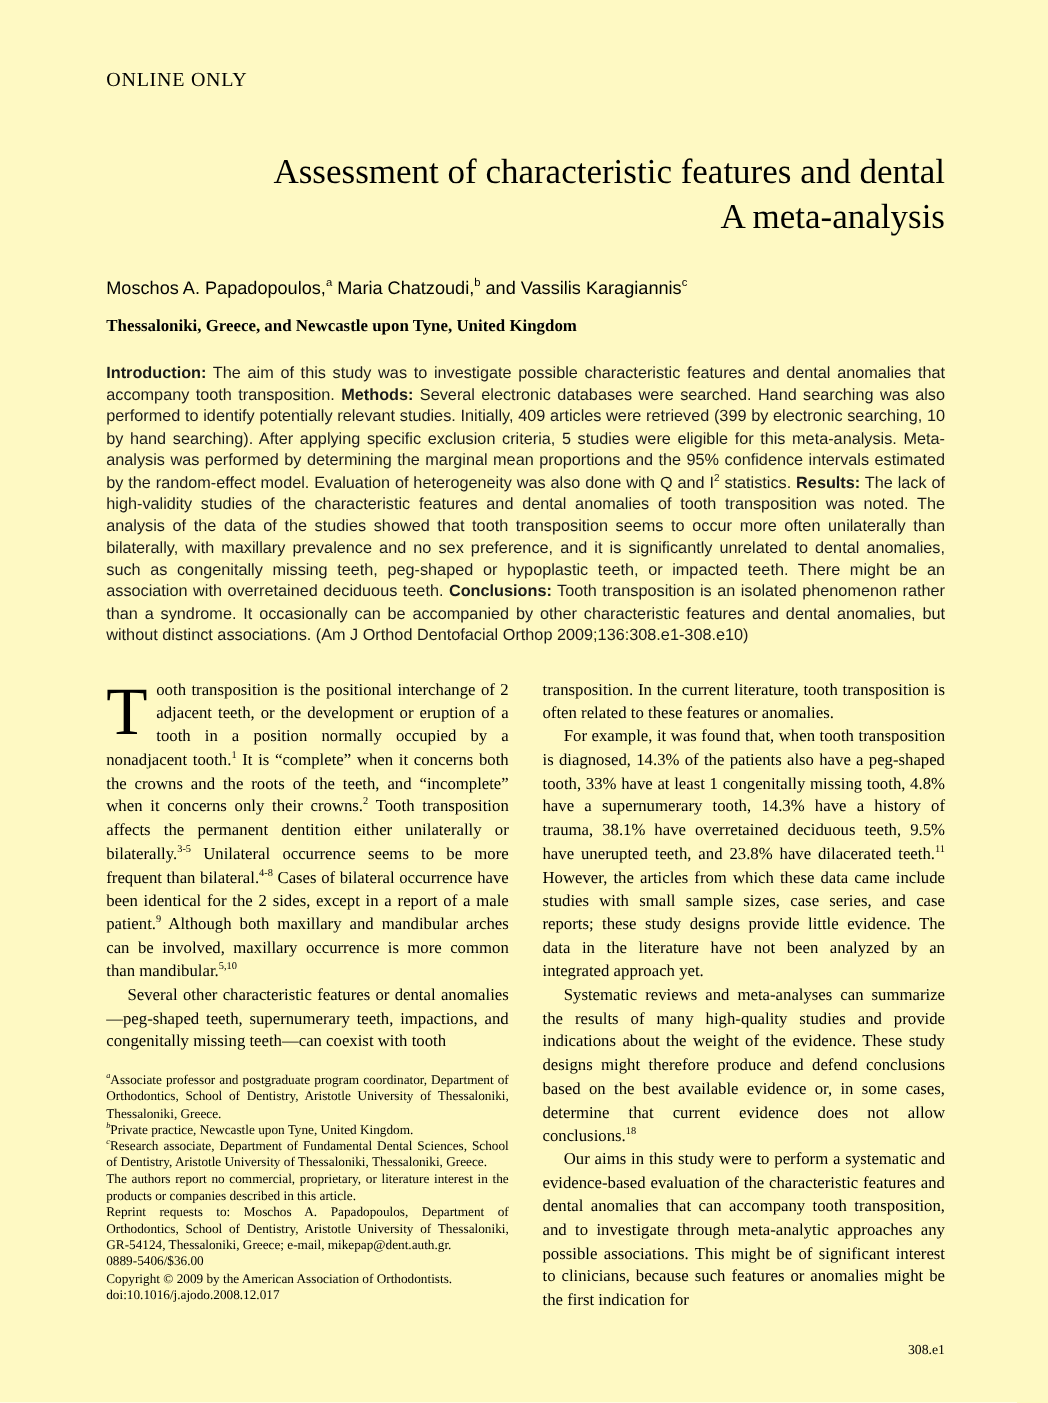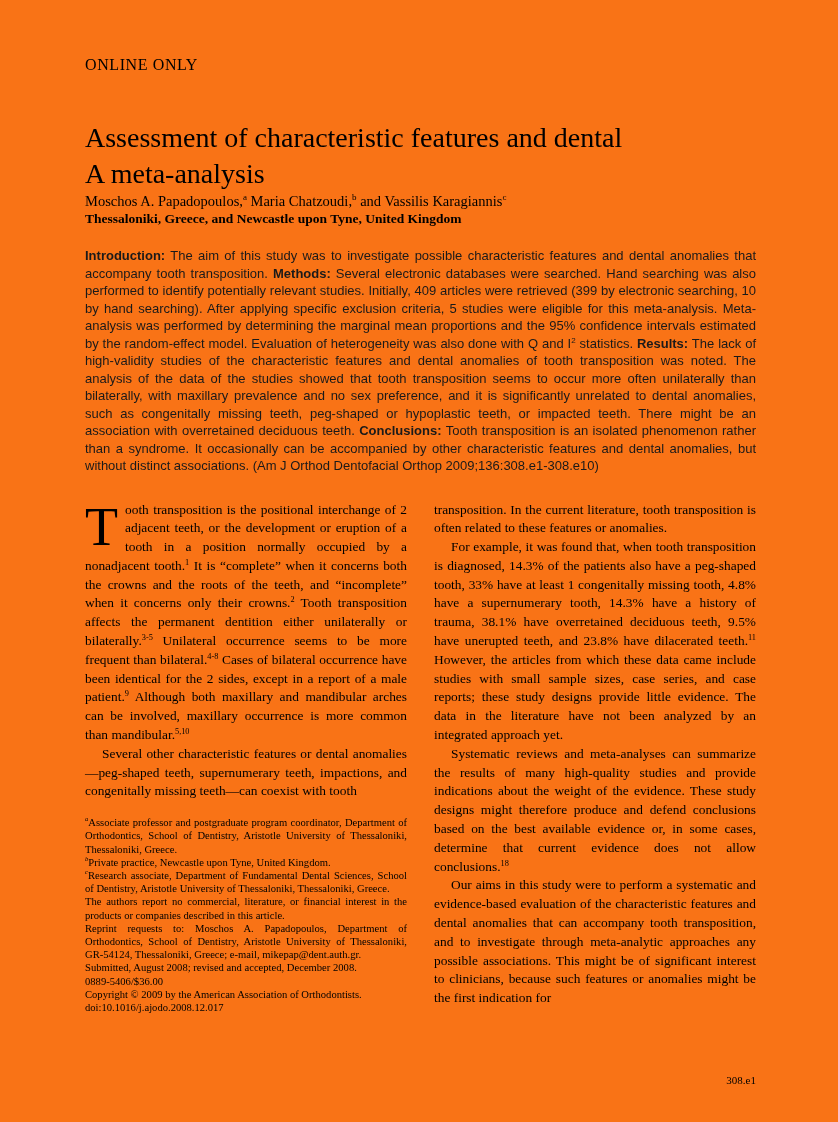--- a/index.html
+++ b/index.html
@@ -1,44 +1,46 @@
 <!DOCTYPE html>
 <html lang="en"><head>
 <meta charset="utf-8">
 <style>
   * { margin:0; padding:0; box-sizing:border-box; }
   html, body { background:#ffffff; }
   .page {
     position:relative;
     width:838px; height:1122px;
     margin:0 auto;
-    background:#f97316;
+    background:#fef9c3;
     color:#000;
     font-family:"Liberation Serif", serif;
     padding:56px 82px 0 85px;
     overflow:hidden;
     hyphens:auto;
   }
   .online-only {
     font-size:16px;
     letter-spacing:0.6px;
   }
   .title {
     margin-top:46px;
     font-size:28px;
     line-height:36px;
     font-weight:normal;
+    text-align:right;
   }
   .authors {
-    font-family:Liberation Serif, serif;
+    margin-top:30px;
+    font-family:Liberation Sans, sans-serif;
     font-size:14.5px;
     line-height:18px;
   }
   .affiliation {
-    margin-top:0;
+    margin-top:12px;
     font-size:13.5px;
     font-weight:bold;
     line-height:17px;
   }
   .abstract {
     margin-top:20px;
     font-family:"Liberation Sans", sans-serif;
     font-size:13px;
     line-height:17.5px;
     text-align:justify;
@@ -104,23 +106,22 @@
   <div class="columns">
 
     <div class="col">
       <p><span class="dropcap">T</span><span>ooth transposition is the positional interchange of 2 adjacent teeth, or the development or eruption of a tooth in a position normally occupied by a nonadjacent tooth.<sup>1</sup> It is “complete” when it concerns both the crowns and the roots of the teeth, and “incomplete” when it concerns only their crowns.<sup>2</sup> Tooth transposition affects the permanent dentition either unilaterally or bilaterally.<sup>3-5</sup> Unilateral occurrence seems to be more frequent than bilateral.<sup>4-8</sup> Cases of bilateral occurrence have been identical for the 2 sides, except in a report of a male patient.<sup>9</sup> Although both maxillary and mandibular arches can be involved, maxillary occurrence is more common than mandibular.<sup>5,10</sup></span></p>
       <p class="indent">Several other characteristic features or dental anomalies—peg-shaped teeth, supernumerary teeth, impactions, and congenitally missing teeth—can coexist with tooth</p>
 
       <div class="footnotes">
         <p><sup>a</sup>Associate professor and postgraduate program coordinator, Department of Orthodontics, School of Dentistry, Aristotle University of Thessaloniki, Thessaloniki, Greece.</p>
         <p><sup>b</sup>Private practice, Newcastle upon Tyne, United Kingdom.</p>
         <p><sup>c</sup>Research associate, Department of Fundamental Dental Sciences, School of Dentistry, Aristotle University of Thessaloniki, Thessaloniki, Greece.</p>
-        <p>The authors report no commercial, literature, or financial interest in the products or companies described in this article.</p>
+        <p>The authors report no commercial, proprietary, or literature interest in the products or companies described in this article.</p>
         <p><span>Reprint requests to: Moschos A. Papadopoulos, Department of Orthodontics, School of Dentistry, Aristotle University of Thessaloniki, GR-54124, Thessaloniki, Greece; e-mail, </span><span class="email">mikepap@dent.auth.gr</span><span>.</span></p>
-        <p>Submitted, August 2008; revised and accepted, December 2008.</p>
         <p>0889-5406/$36.00</p>
         <p>Copyright © 2009 by the American Association of Orthodontists.</p>
         <p>doi:10.1016/j.ajodo.2008.12.017</p>
       </div>
     </div>
 
     <div class="col">
       <p>transposition. In the current literature, tooth transposition is often related to these features or anomalies.</p>
       <p class="indent">For example, it was found that, when tooth transposition is diagnosed, 14.3% of the patients also have a peg-shaped tooth, 33% have at least 1 congenitally missing tooth, 4.8% have a supernumerary tooth, 14.3% have a history of trauma, 38.1% have overretained deciduous teeth, 9.5% have unerupted teeth, and 23.8% have dilacerated teeth.<sup>11</sup> However, the articles from which these data came include studies with small sample sizes, case series, and case reports; these study designs provide little evidence. The data in the literature have not been analyzed by an integrated approach yet.</p>
       <p class="indent">Systematic reviews and meta-analyses can summarize the results of many high-quality studies and provide indications about the weight of the evidence. These study designs might therefore produce and defend conclusions based on the best available evidence or, in some cases, determine that current evidence does not allow conclusions.<sup>18</sup></p>

